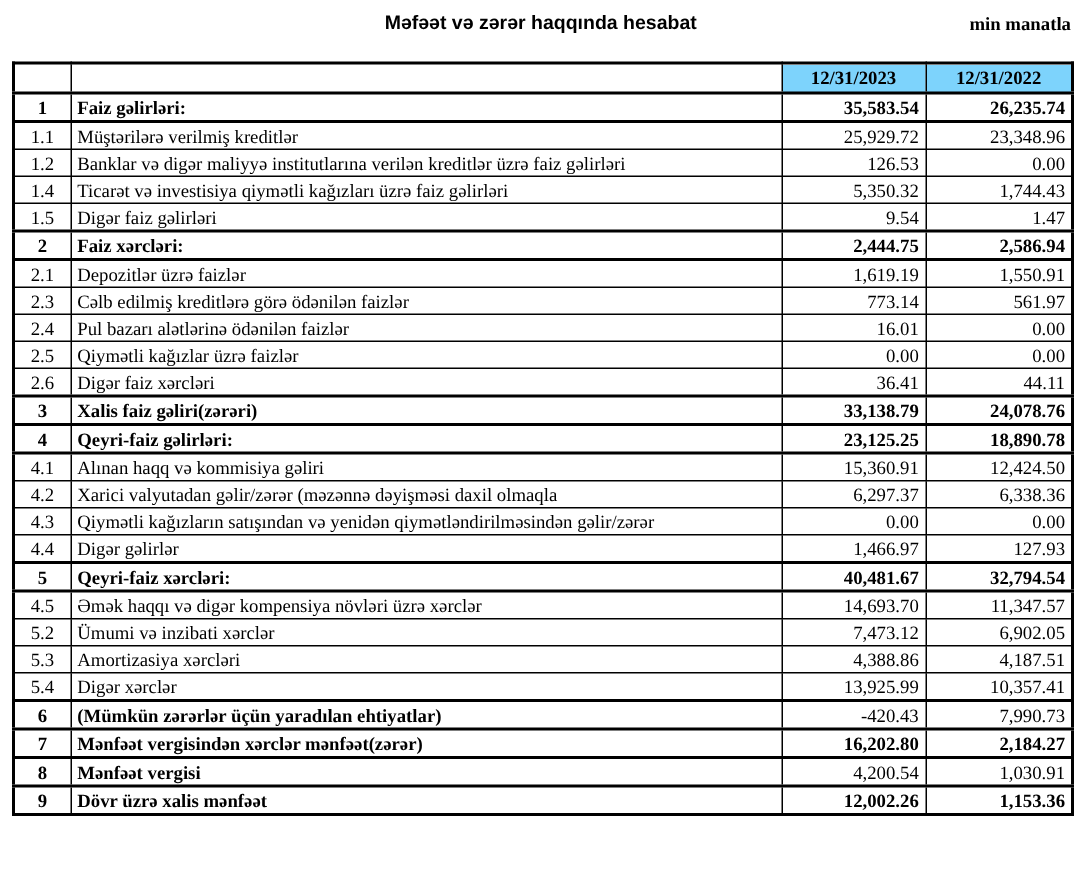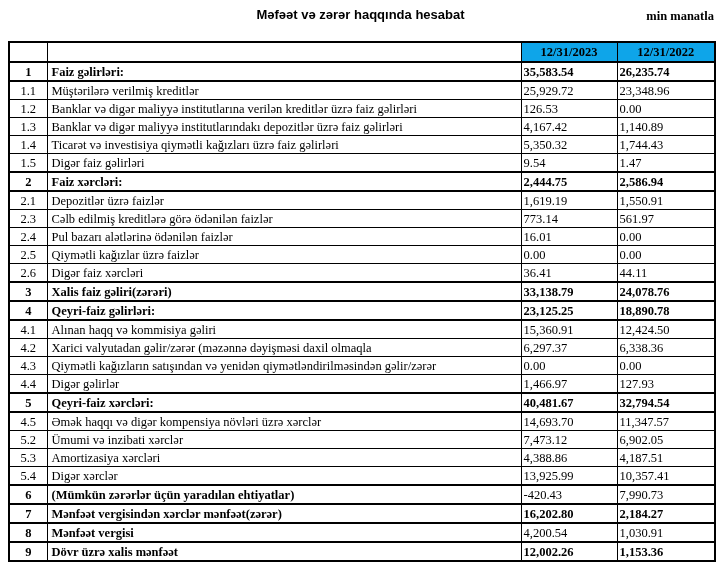--- a/index.html
+++ b/index.html
@@ -47,24 +47,24 @@
     height: 17px;
     padding: 0 2px;
     line-height: 16px;
     overflow: hidden;
     white-space: nowrap;
   }
   thead td { height: 18px; }
   tr.section td { border-top: 2.4px solid #000; border-bottom: 2.4px solid #000; }
   td.num { text-align: center; }
   td.lbl { text-align: left; padding-left: 4px; }
-  td.val { text-align: left; padding-right: 4px; }
+  td.val { text-align: right; padding-right: 4px; }
   .b { font-weight: bold; }
   td.th-date {
-    background: #0ea5e9;
+    background: #7dd3fc;
     text-align: center;
     font-weight: bold;
   }
 </style>
 </head>
 <body>
 
 <div class="page">
   <div class="title">Məfəət və zərər haqqında hesabat</div>
   <div class="unit-note">min manatla</div>
@@ -97,26 +97,20 @@
           <td class="val">25,929.72</td>
           <td class="val">23,348.96</td>
         </tr>
         <tr>
           <td class="num">1.2</td>
           <td class="lbl">Banklar və digər maliyyə institutlarına verilən kreditlər üzrə faiz gəlirləri</td>
           <td class="val">126.53</td>
           <td class="val">0.00</td>
         </tr>
         <tr>
-          <td class="num">1.3</td>
-          <td class="lbl">Banklar və digər maliyyə institutlarındakı depozitlər üzrə faiz gəlirləri</td>
-          <td class="val">4,167.42</td>
-          <td class="val">1,140.89</td>
-        </tr>
-        <tr>
           <td class="num">1.4</td>
           <td class="lbl">Ticarət və investisiya qiymətli kağızları üzrə faiz gəlirləri</td>
           <td class="val">5,350.32</td>
           <td class="val">1,744.43</td>
         </tr>
         <tr>
           <td class="num">1.5</td>
           <td class="lbl">Digər faiz gəlirləri</td>
           <td class="val">9.54</td>
           <td class="val">1.47</td>

